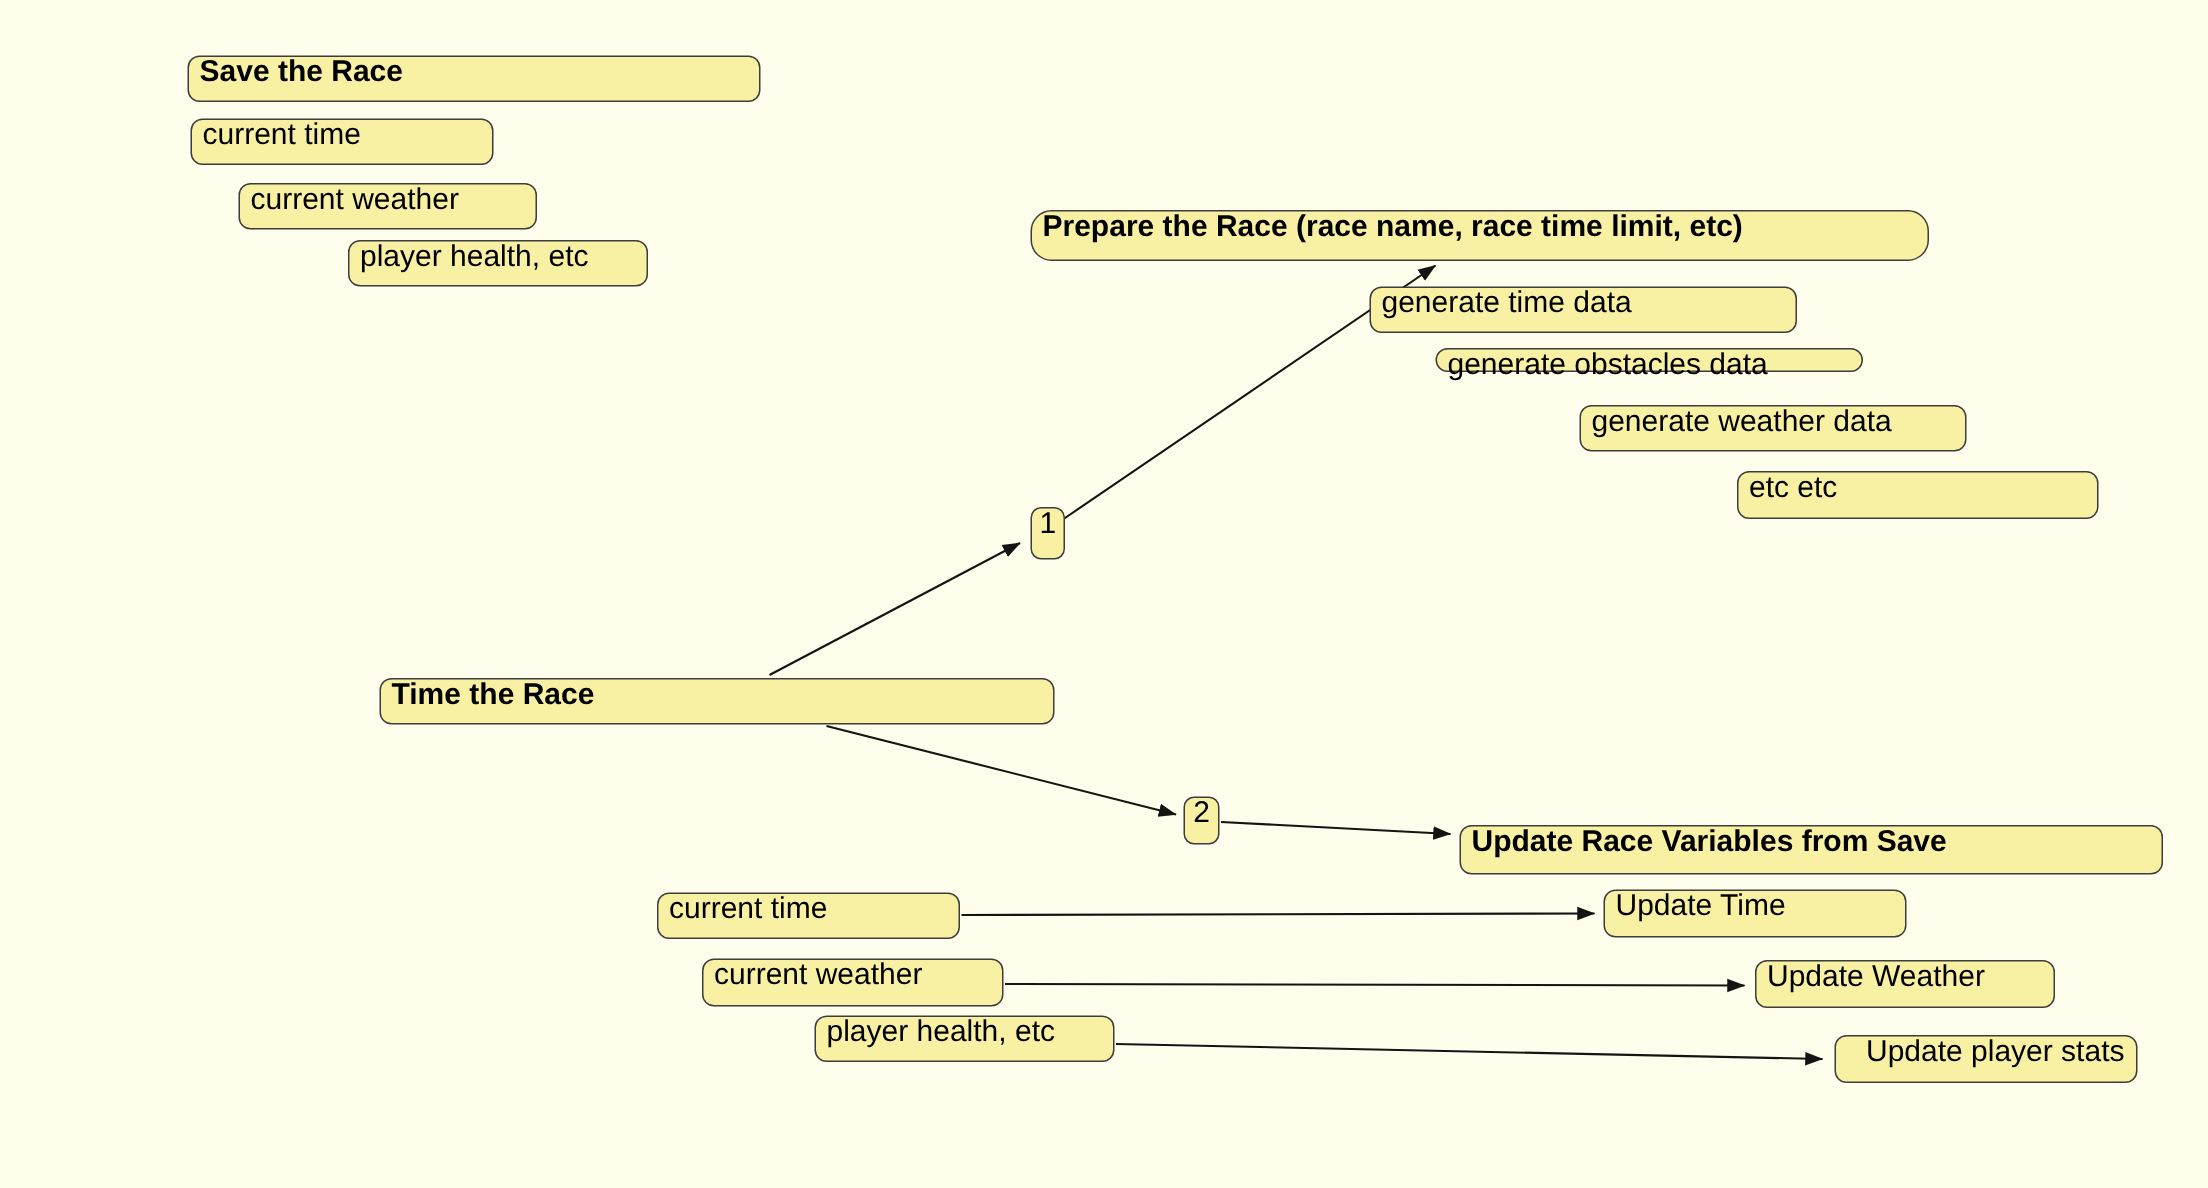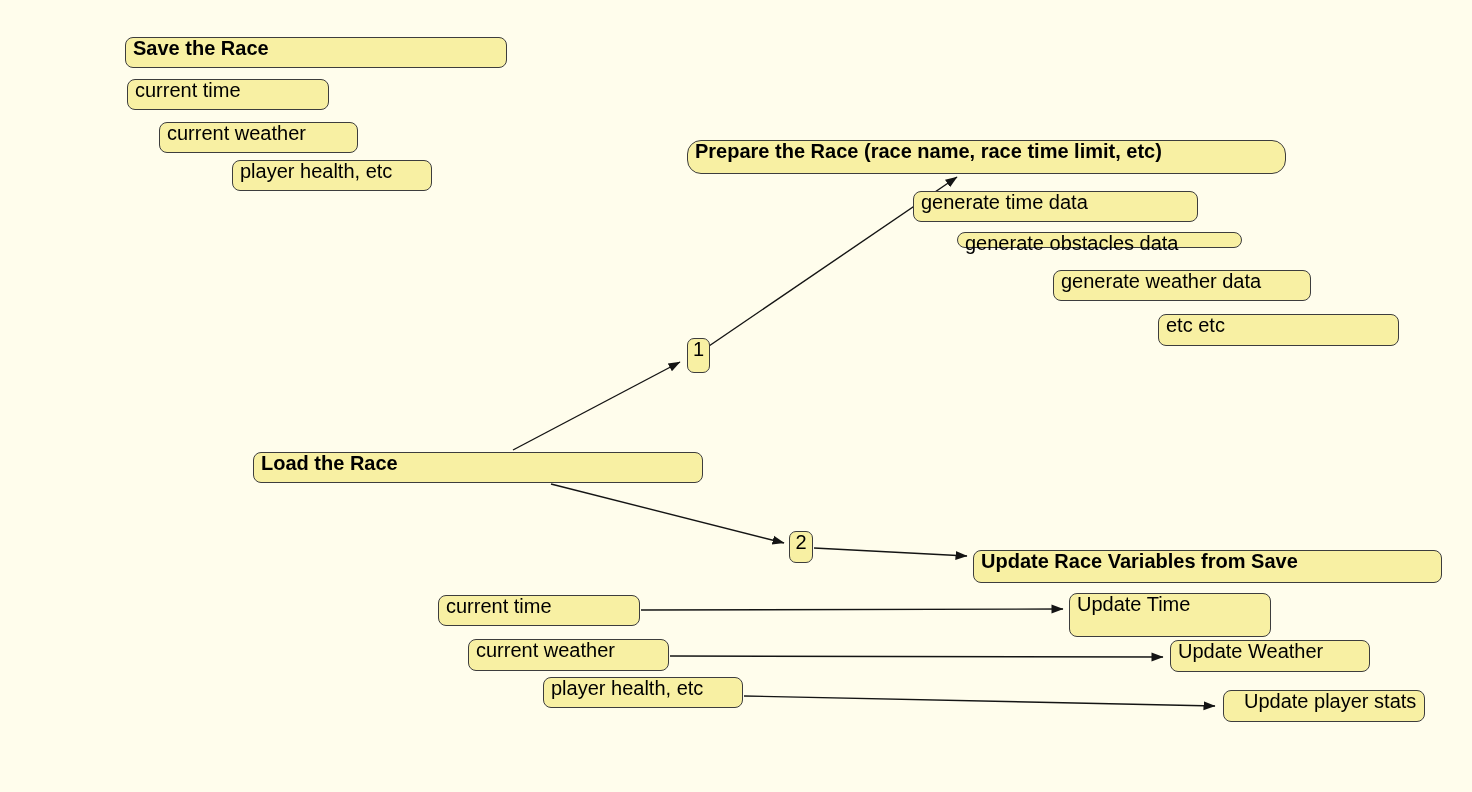--- a/index.html
+++ b/index.html
@@ -95,32 +95,32 @@
       <div class="node" style="left: 1053px; top: 270px; width: 258px; height: 31px;">
         <span class="node-label">generate weather data</span>
       </div>
       <div class="node" style="left: 1158px; top: 314px; width: 241px; height: 32px;">
         <span class="node-label">etc etc</span>
       </div>
       <div class="node center" style="left: 687px; top: 338px; width: 23px; height: 35px;">
         <span class="node-label">1</span>
       </div>
       <div class="node bold" style="left: 253px; top: 452px; width: 450px; height: 31px;">
-        <span class="node-label">Load the Race</span>
+        <span class="node-label">Time the Race</span>
       </div>
       <div class="node center" style="left: 789px; top: 531px; width: 24px; height: 32px;">
         <span class="node-label">2</span>
       </div>
       <div class="node bold" style="left: 973px; top: 550px; width: 469px; height: 33px;">
         <span class="node-label">Update Race Variables from Save</span>
       </div>
       <div class="node" style="left: 438px; top: 595px; width: 202px; height: 31px;">
         <span class="node-label">current time</span>
       </div>
-      <div class="node" style="left: 1069px; top: 593px; width: 202px; height: 44px;">
+      <div class="node" style="left: 1069px; top: 593px; width: 202px; height: 32px;">
         <span class="node-label">Update Time</span>
       </div>
       <div class="node" style="left: 468px; top: 639px; width: 201px; height: 32px;">
         <span class="node-label">current weather</span>
       </div>
       <div class="node" style="left: 1170px; top: 640px; width: 200px; height: 32px;">
         <span class="node-label">Update Weather</span>
       </div>
       <div class="node" style="left: 543px; top: 677px; width: 200px; height: 31px;">
         <span class="node-label">player health, etc</span>

